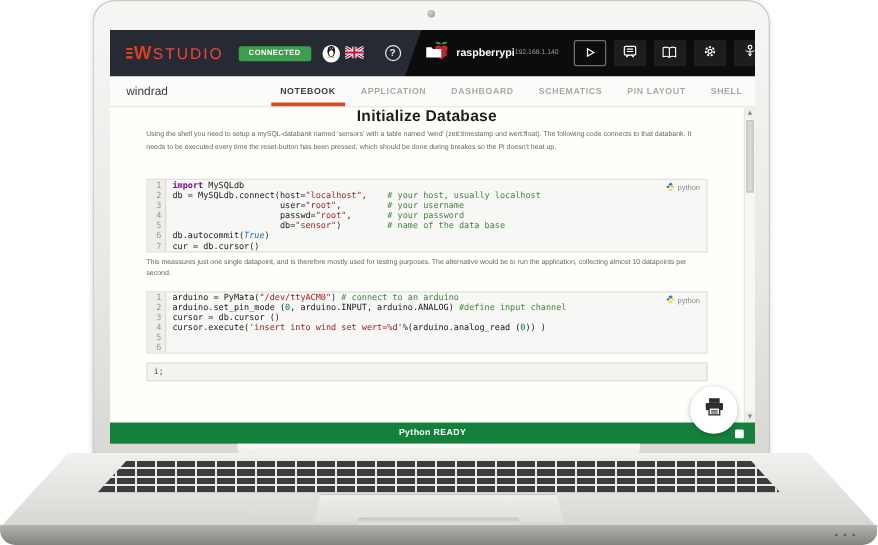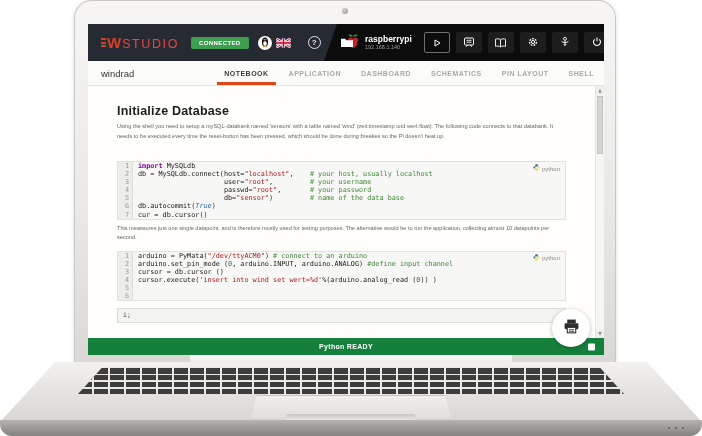--- a/index.html
+++ b/index.html
@@ -49,39 +49,39 @@
   .logo-text{color:#ef4444;font-weight:300;font-size:12.5px;letter-spacing:1.6px;margin-left:1px;}
   .badge-connected{margin-left:12px;background:#3e9e4f;color:#fff;font-size:6px;font-weight:bold;
         letter-spacing:.4px;padding:3px 8px;border-radius:2px;}
   .tux{margin-left:9px;width:14px;height:14px;border-radius:50%;background:#fff;display:flex;align-items:center;justify-content:center;}
   .flag{margin-left:4px;display:flex;}
   .help{margin-left:17px;width:13px;height:13px;border-radius:50%;border:1.2px solid #e4e4e4;
         color:#e4e4e4;font-size:8px;font-weight:bold;display:flex;align-items:center;justify-content:center;}
   .folder{margin-left:19px;display:flex;}
 
   .device{display:flex;align-items:center;gap:5px;margin-right:12px;}
-  .device-meta{display:flex;flex-direction:column;line-height:1;}
+  .device-meta{display:flex;flex-direction:row;line-height:1;}
   .device-name{color:#fff;font-size:8.5px;font-weight:bold;}
   .device-ip{color:#9a9a98;font-size:5.5px;margin-top:2px;}
   .tools{display:flex;gap:6px;align-items:center;}
   .tool-btn{width:26px;height:21px;background:#1d1d1d;border-radius:2px;display:flex;align-items:center;justify-content:center;}
   .tool-btn.run{background:transparent;border:1px solid #6f6f6f;}
 
   
   .tabbar{height:25px;background:#fbfbf9;border-bottom:1px solid #e3e3e0;display:flex;align-items:center;padding:0 0 0 13px;}
   .project-name{font-size:9.5px;color:#3a3a3a;}
   .tabs{margin-left:auto;display:flex;height:100%;}
   .tab{position:relative;display:flex;align-items:center;padding:0 10px;font-size:7px;font-weight:bold;
        letter-spacing:.5px;color:#a8a8a5;cursor:default;}
   .tab.active{color:#3c3c3c;}
   .tab.active::after{content:"";position:absolute;left:3px;right:3px;bottom:0;height:3px;background:#e1451c;}
 
   
   .content{position:relative;height:252px;background:#fffefa;overflow:hidden;}
-  .section-title{margin:18px 38px 0 29px;font-size:12.5px;font-weight:bold;color:#1e1e1e;letter-spacing:.2px;}
+  .section-title{margin:0 38px 0 29px;font-size:12.5px;font-weight:bold;color:#1e1e1e;letter-spacing:.2px;text-align:center;}
   .section-title.second{margin-top:16px;}
   .section-body{margin:4px 42px 0 29px;font-size:5.6px;line-height:9.5px;color:#676765;}
   .code{position:relative;margin:20px 38px 0 29px;background:#f7f7f5;border:1px solid #e1e1de;
         font-family:"DejaVu Sans Mono",monospace;font-size:6.8px;line-height:8.1px;color:#1a1a1a;}
   .code.second{margin-top:8px;}
   .code-line{display:flex;}
   .ln{flex:0 0 15px;text-align:right;padding-right:3px;background:#ededea;border-right:1px solid #dcdcd9;color:#9b9b98;}
   .cl{padding-left:5px;white-space:pre;}
   .tok-kw{color:#7a0d91;font-weight:bold;}
   .tok-str{color:#b11a1a;}

